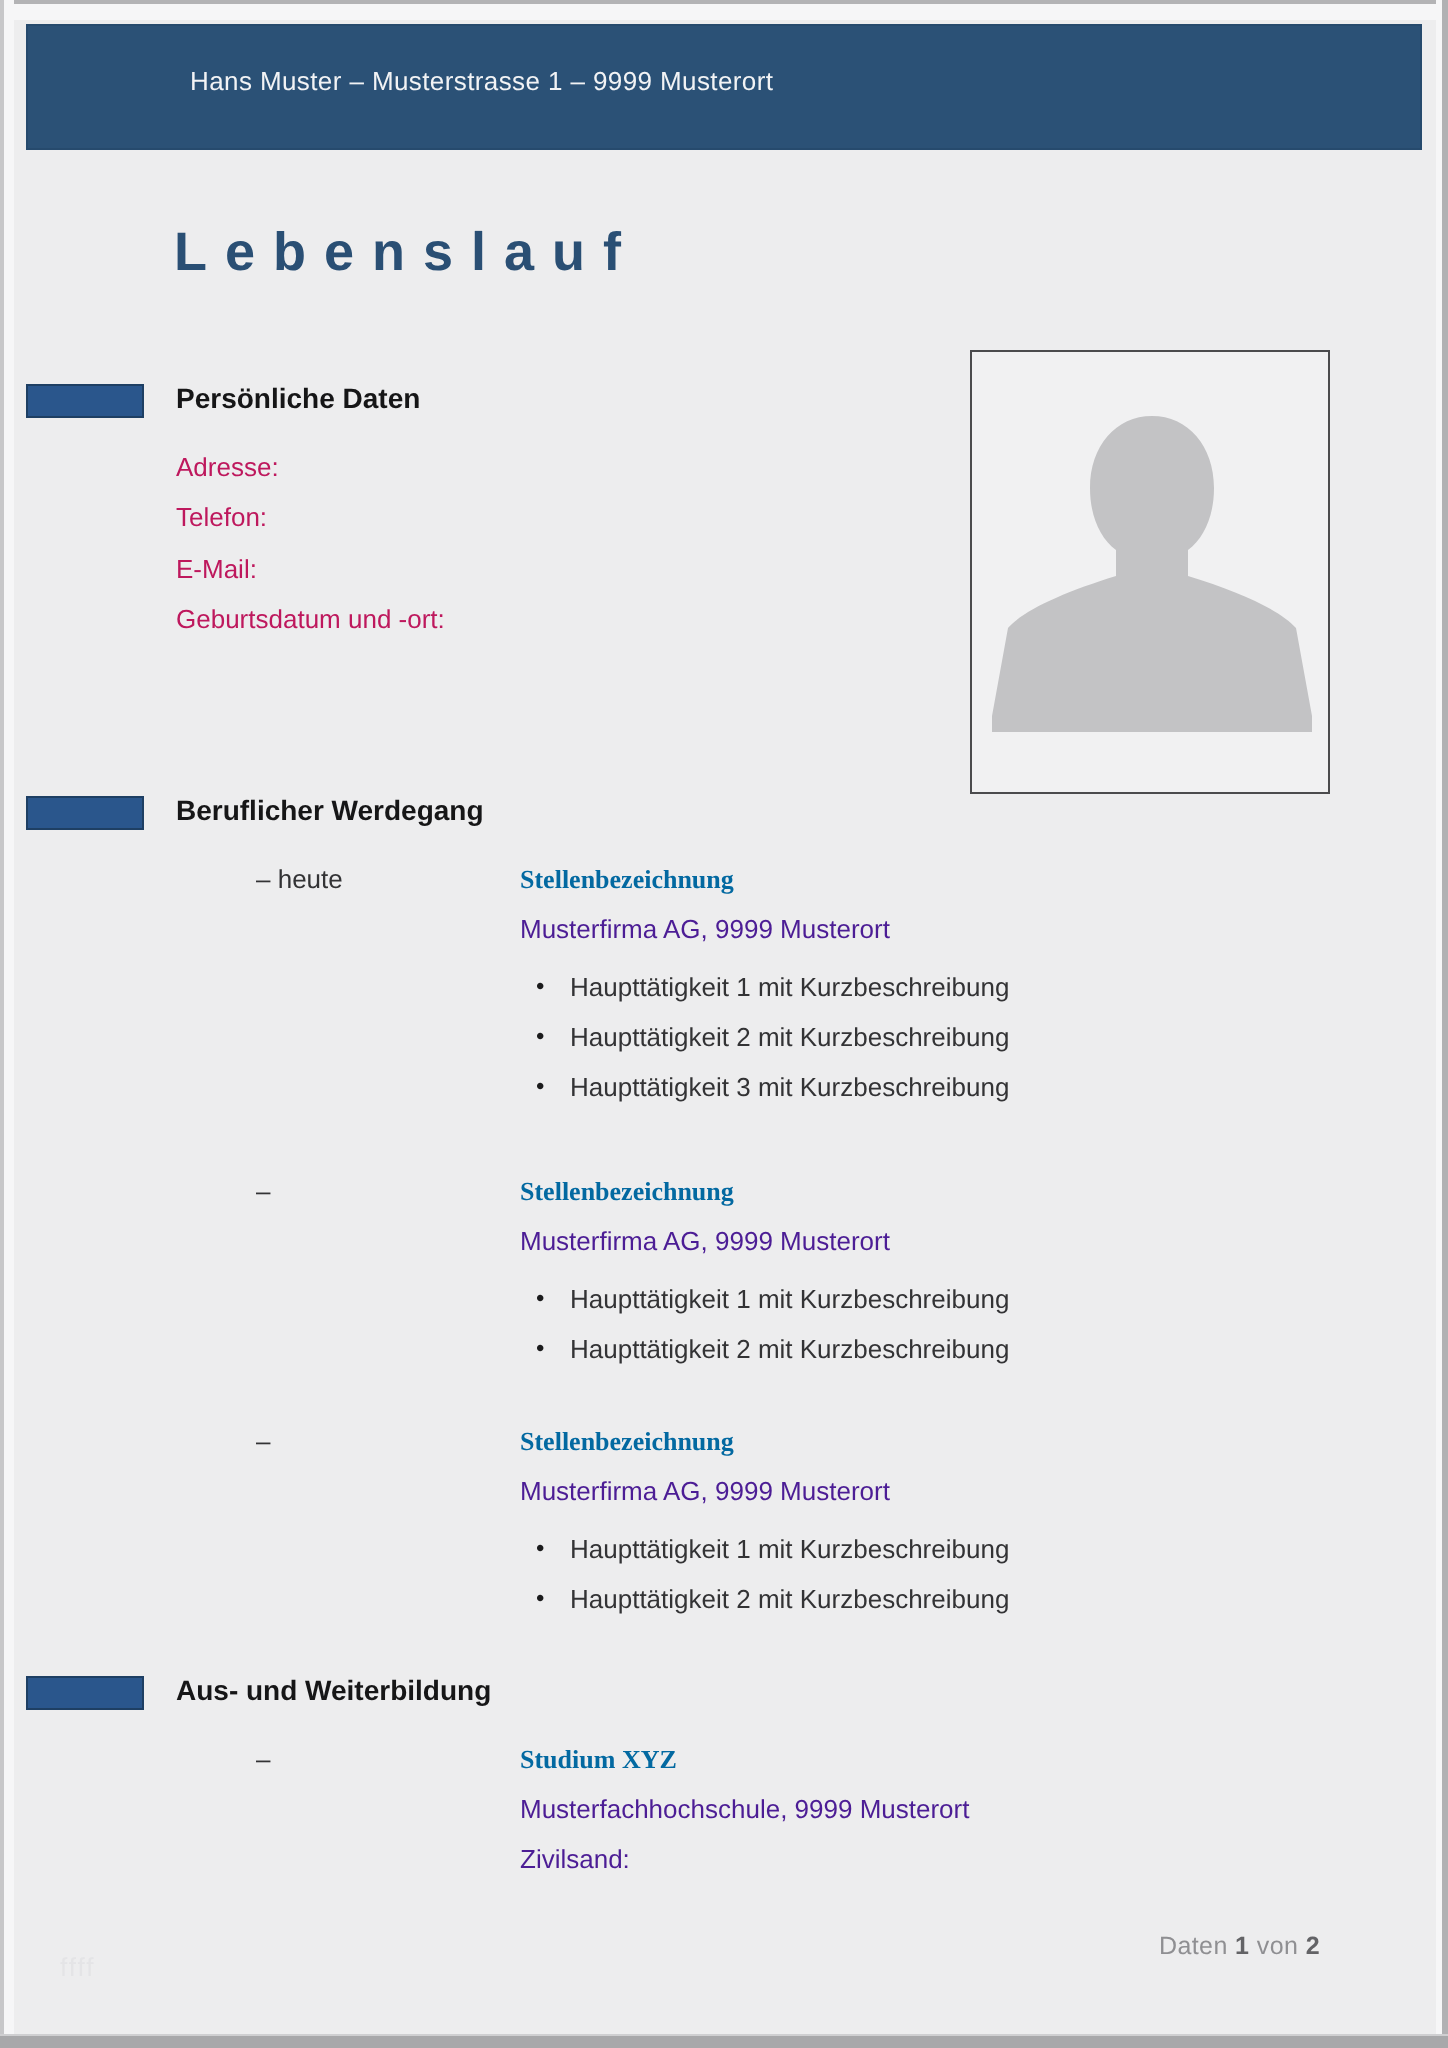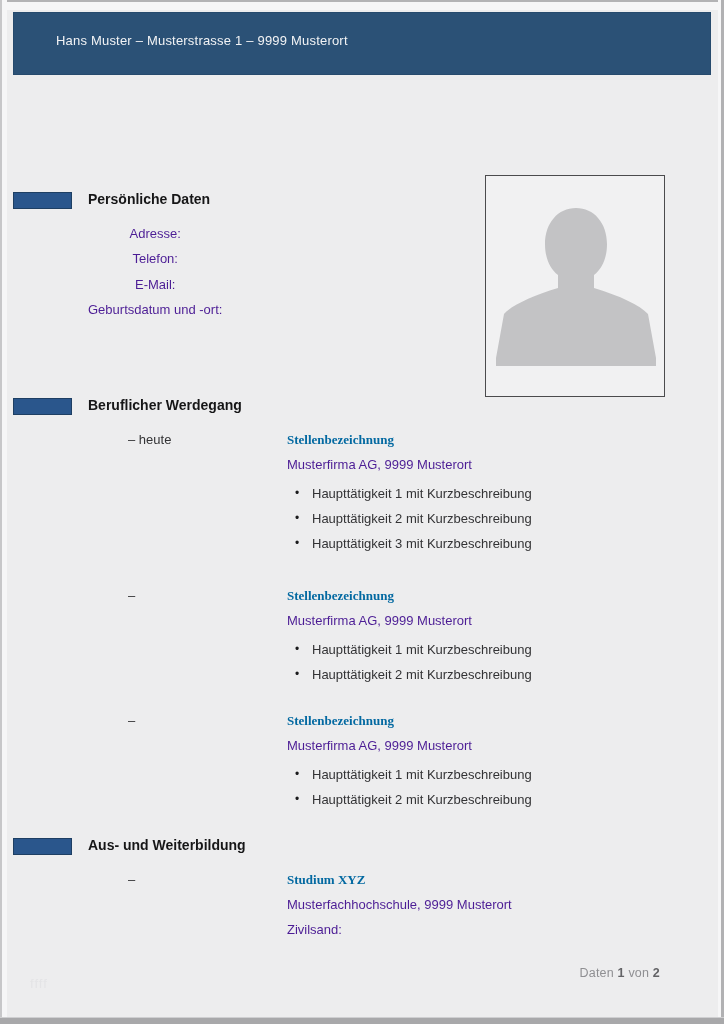--- a/index.html
+++ b/index.html
@@ -18,51 +18,51 @@
   .edge-top    { top:0; left:0; right:0; height:10px; background:#f6f6f7; border-top:2px solid #b3b3b5; }
   .edge-left   { top:0; left:0; bottom:7px; width:7px; background:#f6f6f7; border-left:2px solid #c7c7c9; }
   .edge-right  { top:0; right:0; bottom:7px; width:6px; background:#f6f6f7; border-right:3px solid #b1b1b3; }
   .edge-bottom { bottom:0; left:0; right:0; height:7px; background:#a8a8aa; border-top:1px solid #cfcfd1; }
 
   .header-bar {
     position:absolute; left:13px; top:12px; width:698px; height:63px;
     background:#2B5176; border:1px solid #264a6d;
   }
   .header-bar .contact {
-    display:block; padding:20px 0 0 42px;
+    display:block; padding:20px 0 0 81px;
     color:#f2f3f5; font-size:13px; letter-spacing:.2px;
   }
 
   .doc-title {
     position:absolute; left:87px; top:111px;
     font-size:27px; font-weight:700; letter-spacing:9px;
     color:#2A4F74;
   }
 
   .section-marker {
     position:absolute; left:13px; width:59px; height:17px;
     background:#2A568C; border:1px solid #1e3f63;
   }
   .section-heading {
     position:absolute; left:88px;
     font-size:14px; font-weight:700; color:#161617; line-height:19px;
   }
 
   .personal-fields { position:absolute; left:88px; top:221px; }
-  .personal-fields .field { line-height:25.3px; color:#4c1d95;text-align:center; }
+  .personal-fields .field { line-height:25.3px; color:#be185d; }
 
   .photo-box {
     position:absolute; left:485px; top:175px; width:180px; height:222px;
     background:#F1F1F2; border:1px solid #4b4b4d;
   }
   .photo-box svg { position:absolute; left:6px; top:32px; }
 
   .entry {
     position:absolute; left:128px; right:41px;
-    display:grid; grid-template-columns:132px 1fr;gap:27px;
+    display:grid; grid-template-columns:132px 1fr;
   }
   .entry-date { line-height:25px; color:#333335; }
   .entry-title { line-height:25px; font-weight:700; color:#0369a1;font-family:Liberation Serif, serif; }
   .entry-sub, .entry-extra { line-height:25px; color:#4c1d95; }
   .entry ul { list-style:none; margin:4px 0 0; padding:0; }
   .entry li { display:flex; line-height:25px; padding-left:8px; color:#333335; }
   .entry li .dot { flex:0 0 17px; font-size:12px; color:#1b1b1c; }
 
   .footer {
     position:absolute; right:64px; top:966px;
@@ -77,20 +77,21 @@
 </style>
 </head>
 <body>
 
 <div class="page">
 
   <div class="header-bar">
     <span class="contact">Hans Muster – Musterstrasse 1 – 9999 Musterort</span>
   </div>
 
+  <div class="doc-title">Lebenslauf</div>
 
   <div class="section-marker" style="top:192px"></div>
   <div class="section-heading" style="top:190px">Persönliche Daten</div>
   <div class="personal-fields">
     <div class="field">Adresse:</div>
     <div class="field">Telefon:</div>
     <div class="field">E-Mail:</div>
     <div class="field">Geburtsdatum und -ort:</div>
   </div>
 

